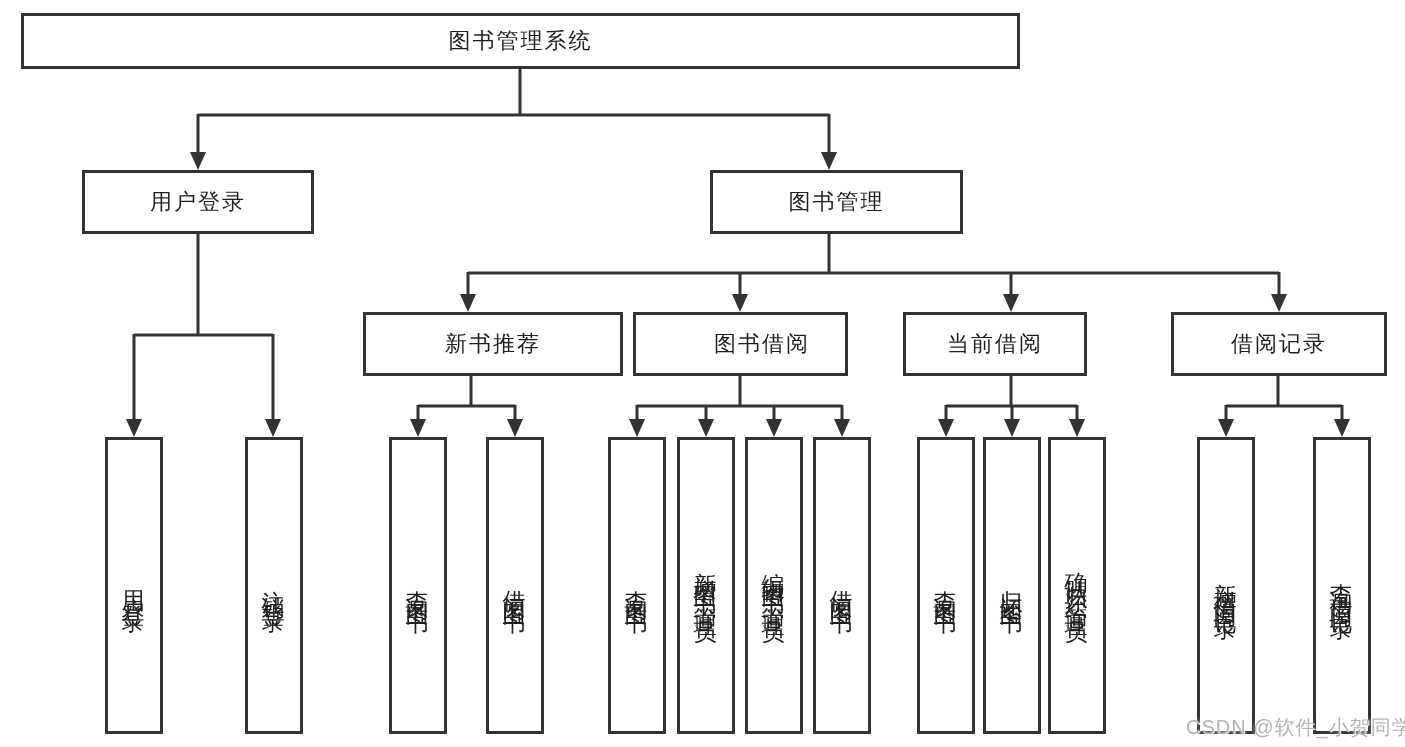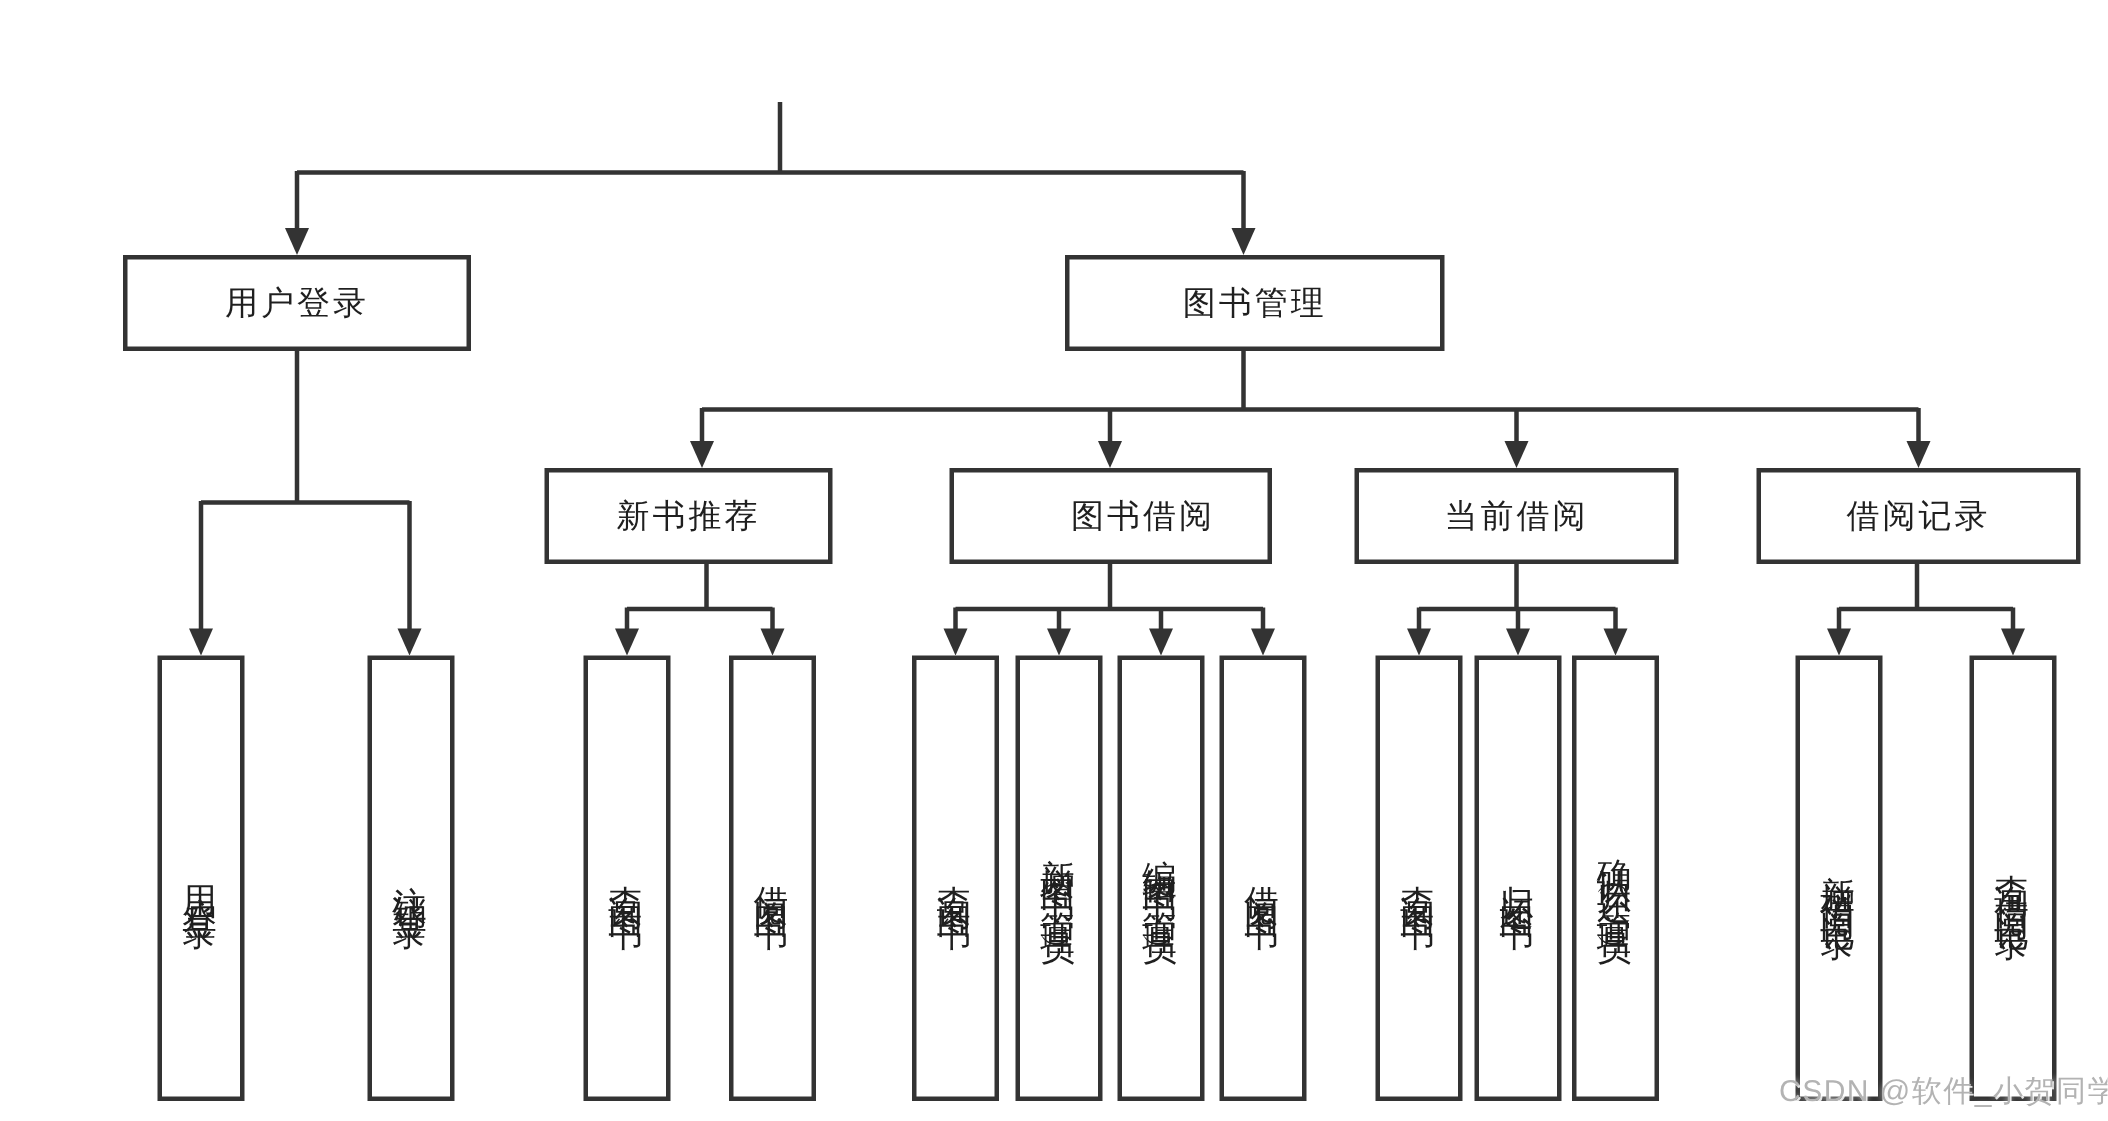--- a/index.html
+++ b/index.html
@@ -105,27 +105,28 @@
       <polygon points="1004,419 1020,419 1012,437"></polygon>
       <polygon points="1069,419 1085,419 1077,437"></polygon>
     </g>
     <g>
       <path d="M1278 376 V407 M1226 406 H1342 M1226 405 V420 M1342 405 V420"></path>
       <polygon points="1218,419 1234,419 1226,437"></polygon>
       <polygon points="1334,419 1350,419 1342,437"></polygon>
     </g>
   </svg>
 
+  <div class="box" style="left:21px; top:13px; width:999px; height:56px;">图书管理系统</div>
 
   <div class="box" style="left:82px; top:170px; width:232px; height:64px;">用户登录</div>
   <div class="box" style="left:710px; top:170px; width:253px; height:64px;">图书管理</div>
 
-  <div class="box" style="left:363px; top:312px; width:192px; height:64px;">新书推荐</div>
+  <div class="box" style="left:363px; top:312px; width:260px; height:64px;">新书推荐</div>
   <div class="box" style="left:633px; top:312px; width:215px; height:64px;padding-left:43px;">图书借阅</div>
-  <div class="box" style="left:903px; top:312px; width:216px; height:64px;">当前借阅</div>
+  <div class="box" style="left:903px; top:312px; width:184px; height:64px;">当前借阅</div>
   <div class="box" style="left:1171px; top:312px; width:216px; height:64px;">借阅记录</div>
 
   <div class="box vbox" style="left:105px; top:437px; width:58px; height:297px;">用户登录</div>
   <div class="box vbox" style="left:245px; top:437px; width:58px; height:297px;">注销登录</div>
 
   <div class="box vbox" style="left:389px; top:437px; width:58px; height:297px;">查询图书</div>
   <div class="box vbox" style="left:486px; top:437px; width:58px; height:297px;">借阅图书</div>
 
   <div class="box vbox" style="left:608px; top:437px; width:58px; height:297px;">查询图书</div>
   <div class="box vbox" style="left:677px; top:437px; width:58px; height:297px;">新增图书（管理员）</div>

